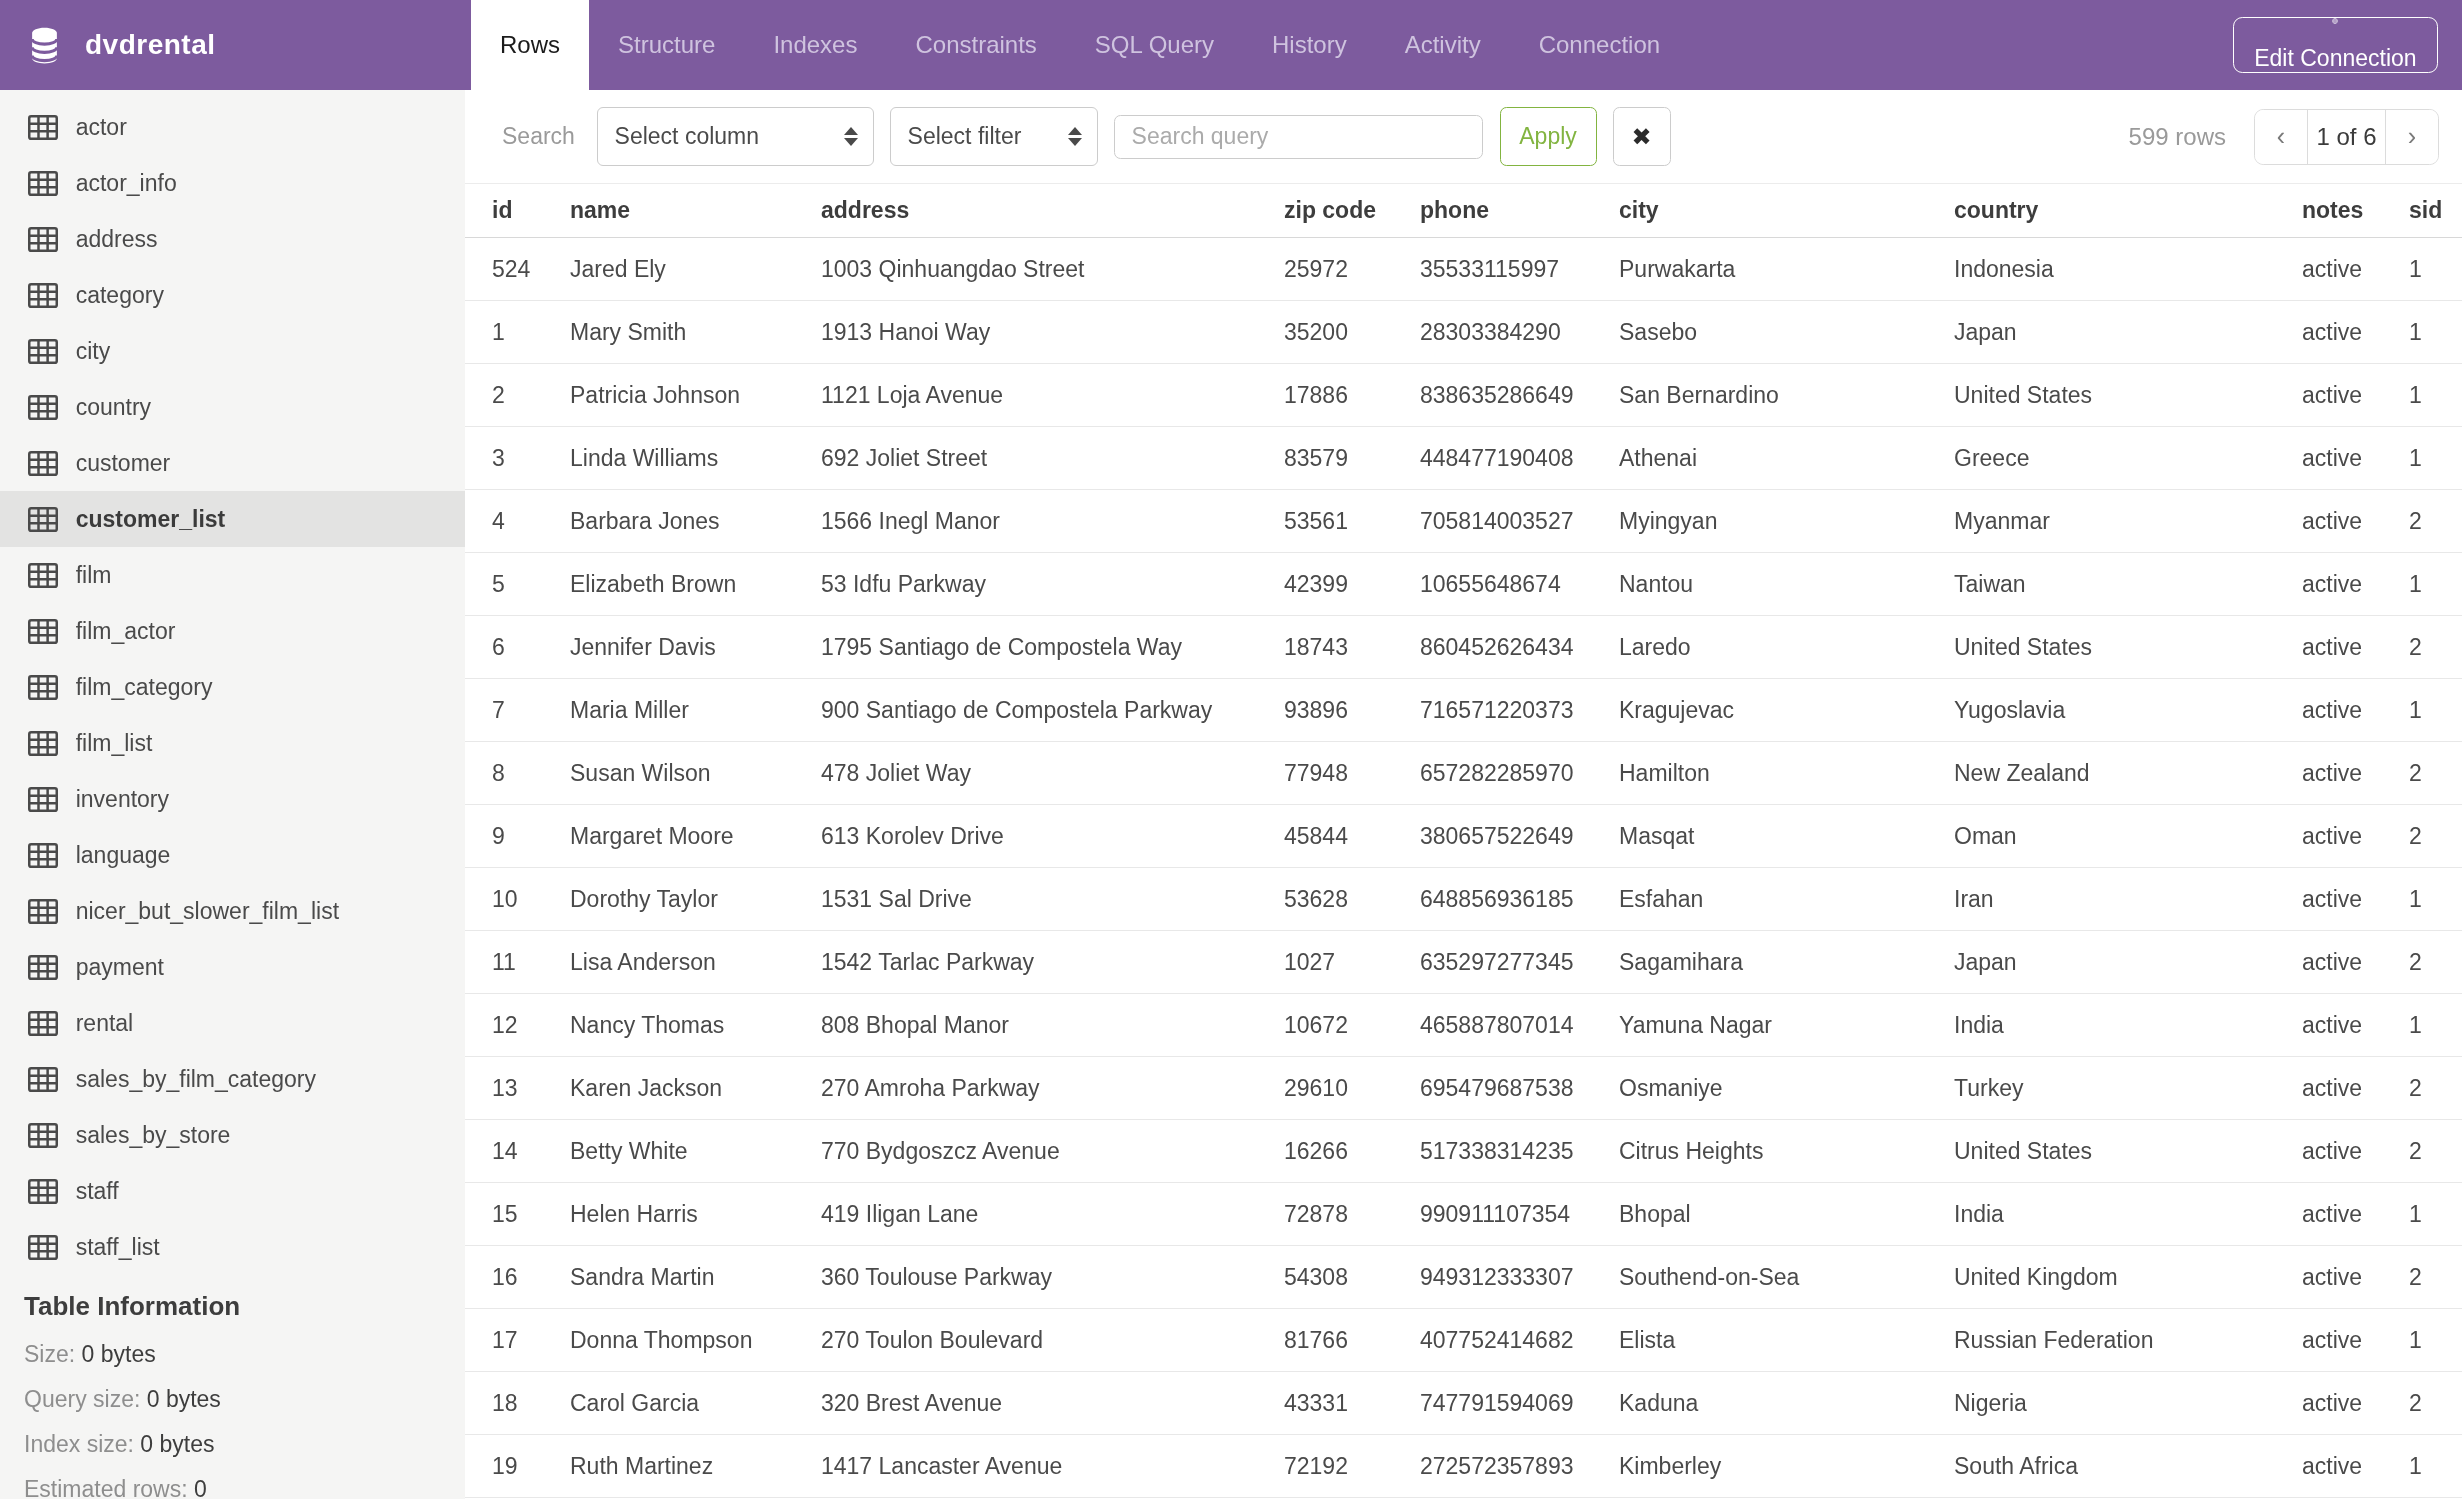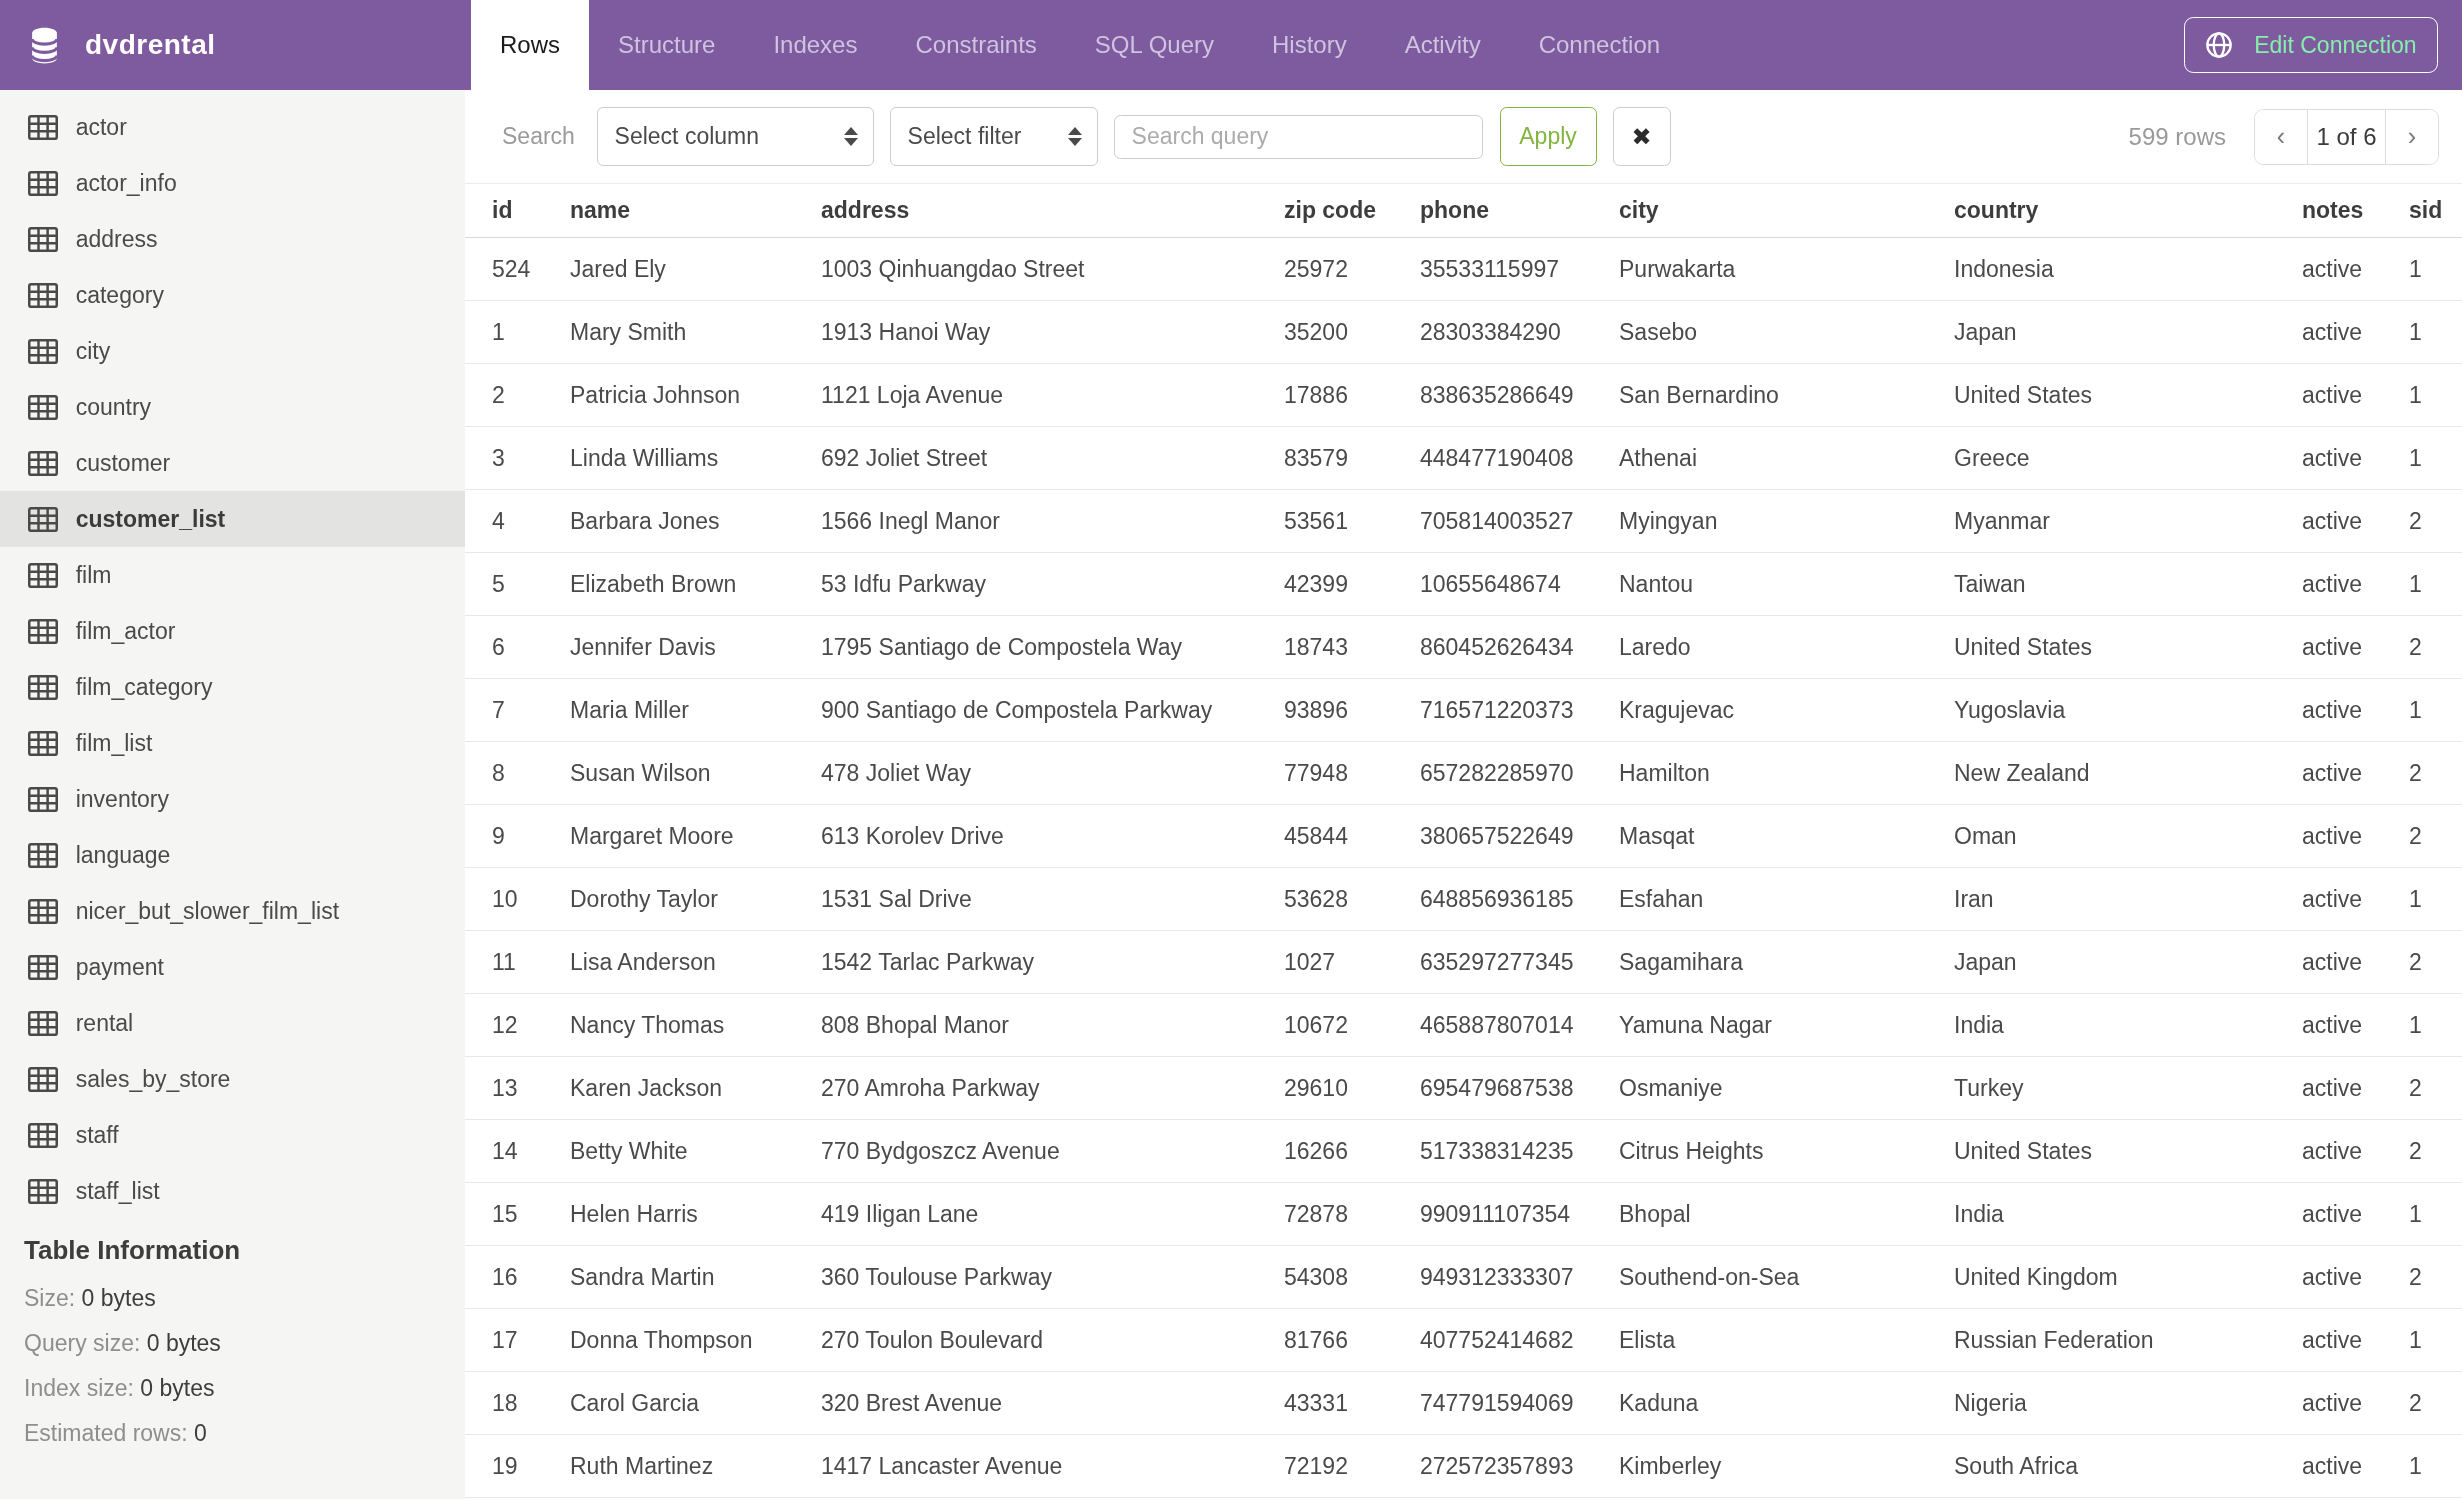--- a/index.html
+++ b/index.html
@@ -24,22 +24,22 @@
   .tabs { display: flex; align-items: stretch; }
   .tab {
     display: flex; align-items: center; padding: 0 29px;
     color: #cfc3df; font-size: 24px; cursor: pointer; white-space: nowrap;
   }
   .tab.active { background: #ffffff; color: #1b1b1b; }
   .edit-conn {
     position: absolute; right: 24px; top: 50%; transform: translateY(-50%);
     display: flex; align-items: center; gap: 21px;
     background: transparent; border: 1.9px solid #ffffff; border-radius: 9.3px;
-    color: #86efac; font-size: 23px; font-family: inherit;
-    height: 56px; padding: 0 20.4px; cursor: pointer;
+    color: #ffffff; font-size: 23px; font-family: inherit;
+    height: 56px; padding: 0 20.4px; cursor: pointer; flex-direction: column;
   }
 
   
   .content { display: flex; height: 1410px; }
 
   
   .sidebar { width: 465px; background: #f5f5f4; flex-shrink: 0; padding-top: 9px; overflow: hidden; }
   .table-list { list-style: none; margin: 0; padding: 0; }
   .table-item {
     height: 56px; display: flex; align-items: center;
@@ -367,20 +367,32 @@
         <li class="table-item">
   <svg width="30" height="25" viewBox="0 0 24 20">
     <g fill="none" stroke="#4a4a4a" stroke-width="2">
       <rect x="1" y="1" width="22" height="18" rx="1.5"></rect>
       <line x1="1" y1="7" x2="23" y2="7"></line>
       <line x1="1" y1="13" x2="23" y2="13"></line>
       <line x1="8.4" y1="1" x2="8.4" y2="19"></line>
       <line x1="15.7" y1="1" x2="15.7" y2="19"></line>
     </g>
   </svg>
+<span>sales_by_film_category</span>
+        </li>
+        <li class="table-item">
+  <svg width="30" height="25" viewBox="0 0 24 20">
+    <g fill="none" stroke="#4a4a4a" stroke-width="2">
+      <rect x="1" y="1" width="22" height="18" rx="1.5"></rect>
+      <line x1="1" y1="7" x2="23" y2="7"></line>
+      <line x1="1" y1="13" x2="23" y2="13"></line>
+      <line x1="8.4" y1="1" x2="8.4" y2="19"></line>
+      <line x1="15.7" y1="1" x2="15.7" y2="19"></line>
+    </g>
+  </svg>
 <span>sales_by_store</span>
         </li>
         <li class="table-item">
   <svg width="30" height="25" viewBox="0 0 24 20">
     <g fill="none" stroke="#4a4a4a" stroke-width="2">
       <rect x="1" y="1" width="22" height="18" rx="1.5"></rect>
       <line x1="1" y1="7" x2="23" y2="7"></line>
       <line x1="1" y1="13" x2="23" y2="13"></line>
       <line x1="8.4" y1="1" x2="8.4" y2="19"></line>
       <line x1="15.7" y1="1" x2="15.7" y2="19"></line>

